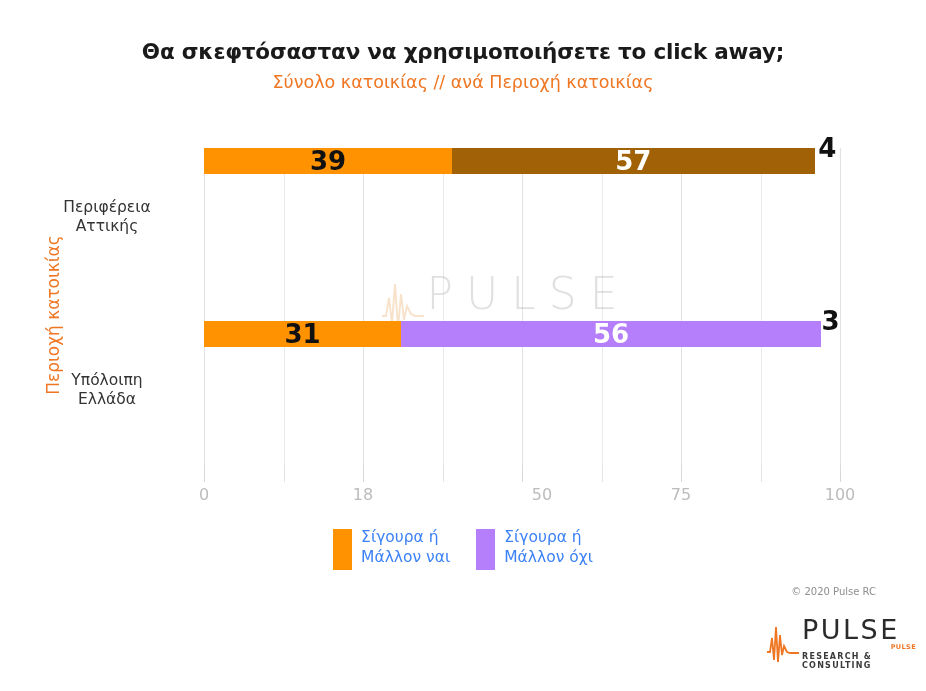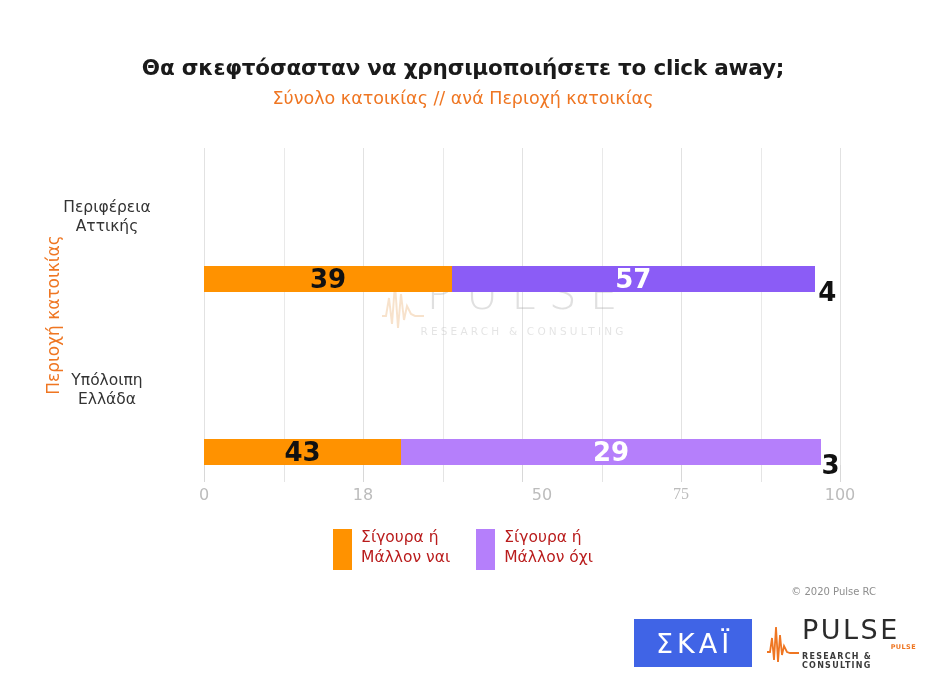--- a/index.html
+++ b/index.html
@@ -13,21 +13,21 @@
   #root {
     position: relative;
     width: 926px;
     height: 691px;
     background: #ffffff;
   }
 
   
   #title-block {
     position: absolute;
-    left: 0; top: 56px;
+    left: 0; top: 40px;
     width: 926px;
     text-align: center;
   }
   #chart-title {
     font-size: 21.5px;
     font-weight: bold;
     color: #1a1a1a;
     letter-spacing: -0.2px;
     line-height: 1.15;
   }
@@ -112,21 +112,21 @@
     position: absolute;
     left: 0; top: 0;
     width: 636px; height: 317px;
     z-index: 2;
   }
   .bar-row {
     position: absolute;
     left: 0;
     height: 144px;
     display: flex;
-    align-items: flex-end;
+    align-items: flex-start;
   }
   .bar-seg {
     position: relative;
     display: flex;
     align-items: center;
     justify-content: center;
     overflow: visible;
   }
   .seg-label {
     font-size: 26px;
@@ -196,21 +196,21 @@
     gap: 9px;
   }
   .legend-swatch {
     width: 19px;
     height: 41px;
     flex: 0 0 auto;
     margin-top: 1px;
   }
   .legend-text {
     font-size: 15.5px;
-    color: #b91c1c;
+    color: #3b82f6;
     line-height: 1.28;
     white-space: pre-line;
   }
 
   
   #copyright {
     position: absolute;
     right: 50px;
     top: 586px;
     font-size: 10px;
@@ -311,50 +311,50 @@
         <div id="wm-text">PULSE</div>
         <div id="wm-sub">RESEARCH &amp; CONSULTING</div>
       </div>
     </div>
 
     <div id="bars-layer">
         <div class="bar-row" style="top: 0px;">
           <div class="bar-seg" style="width: 248.04px; background: rgb(255, 146, 0);">
             <span class="seg-label dark">39</span>
           </div>
-          <div class="bar-seg" style="width: 362.52px; background: #8b5cf6;">
+          <div class="bar-seg" style="width: 362.52px; background: #a16207;">
             <span class="seg-label light">57</span>
           </div>
           <div class="bar-seg" style="width: 25.44px; background: rgb(212, 212, 212);">
             <span class="seg-label dark" style="position: absolute; left: 50%; transform: translateX(-50%);">4</span>
           </div>
         </div>
         <div class="bar-row" style="top: 173px;">
           <div class="bar-seg" style="width: 197.16px; background: rgb(255, 146, 0);">
-            <span class="seg-label dark">43</span>
+            <span class="seg-label dark">31</span>
           </div>
           <div class="bar-seg" style="width: 419.76px; background: rgb(181, 127, 251);">
-            <span class="seg-label light">29</span>
+            <span class="seg-label light">56</span>
           </div>
           <div class="bar-seg" style="width: 19.08px; background: rgb(212, 212, 212);">
             <span class="seg-label dark" style="position: absolute; left: 50%; transform: translateX(-50%);">3</span>
           </div>
         </div>
       </div>
   </div>
 
   <div id="x-axis">
       <div class="tick-mark" style="left: 0px;"></div>
       <div class="tick-label" style="left: 0px;">0</div>
       <div class="tick-mark" style="left: 159px;"></div>
       <div class="tick-label" style="left: 159px;">18</div>
       <div class="tick-mark" style="left: 318px;"></div>
       <div class="tick-label" style="left: 318px; margin-left: 20px;">50</div>
       <div class="tick-mark" style="left: 477px;"></div>
-      <div class="tick-label" style="left: 477px; font-family: Liberation Serif, serif;">75</div>
+      <div class="tick-label" style="left: 477px;">75</div>
       <div class="tick-mark" style="left: 636px;"></div>
       <div class="tick-label" style="left: 636px;">100</div>
       <div class="tick-mark" style="left: 79.5px; background: rgb(228, 228, 228);"></div>
       <div class="tick-mark" style="left: 238.5px; background: rgb(228, 228, 228);"></div>
       <div class="tick-mark" style="left: 397.5px; background: rgb(228, 228, 228);"></div>
       <div class="tick-mark" style="left: 556.5px; background: rgb(228, 228, 228);"></div>
     </div>
 
   <div id="legend">
       <div class="legend-item">
@@ -365,23 +365,20 @@
       <div class="legend-item">
         <div class="legend-swatch" style="background: rgb(181, 127, 251);"></div>
         <div class="legend-text">Σίγουρα ή
 Μάλλον όχι</div>
       </div>
     </div>
 
   <div id="copyright">© 2020 Pulse RC</div>
 
   <div id="logos">
-    <div id="skai-logo">
-      <span id="skai-text">ΣΚΑΪ</span>
-    </div>
     <div id="pulse-logo">
       <svg id="pulse-wave" width="34" height="44" viewBox="0 0 34 44">
         <polyline points="1,30 4,30 6,16 8,38 10,5 12,40 14,13 16,33 18,24 21,30 24,31 33,31" fill="none" stroke="#ef7622" stroke-width="1.8"></polyline>
       </svg>
       <div id="pulse-words">
         <div id="pulse-main">PULSE</div>
         <div id="pulse-kosmos">PULSE</div>
         <div id="pulse-sub">RESEARCH &amp; CONSULTING</div>
       </div>
     </div>

